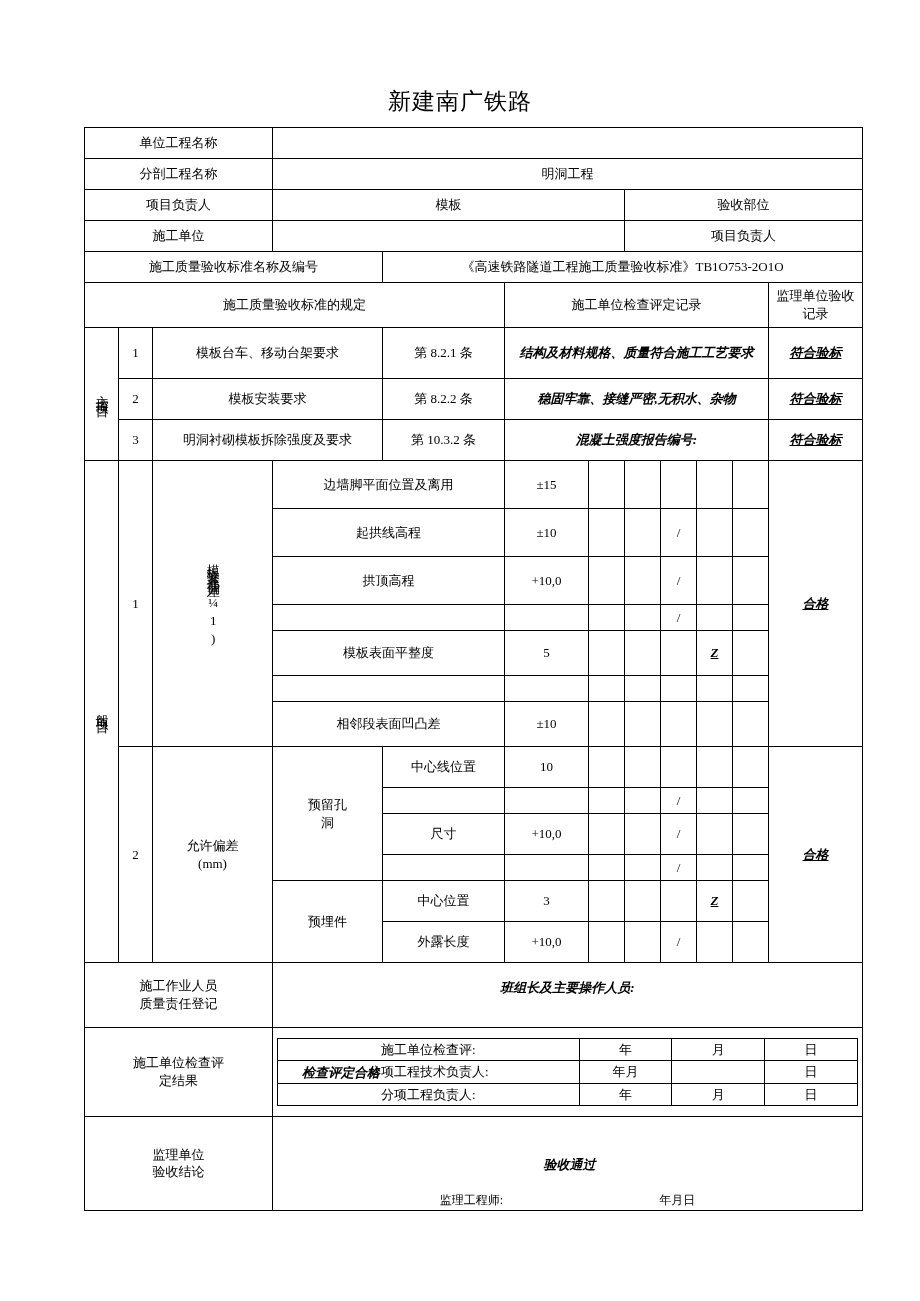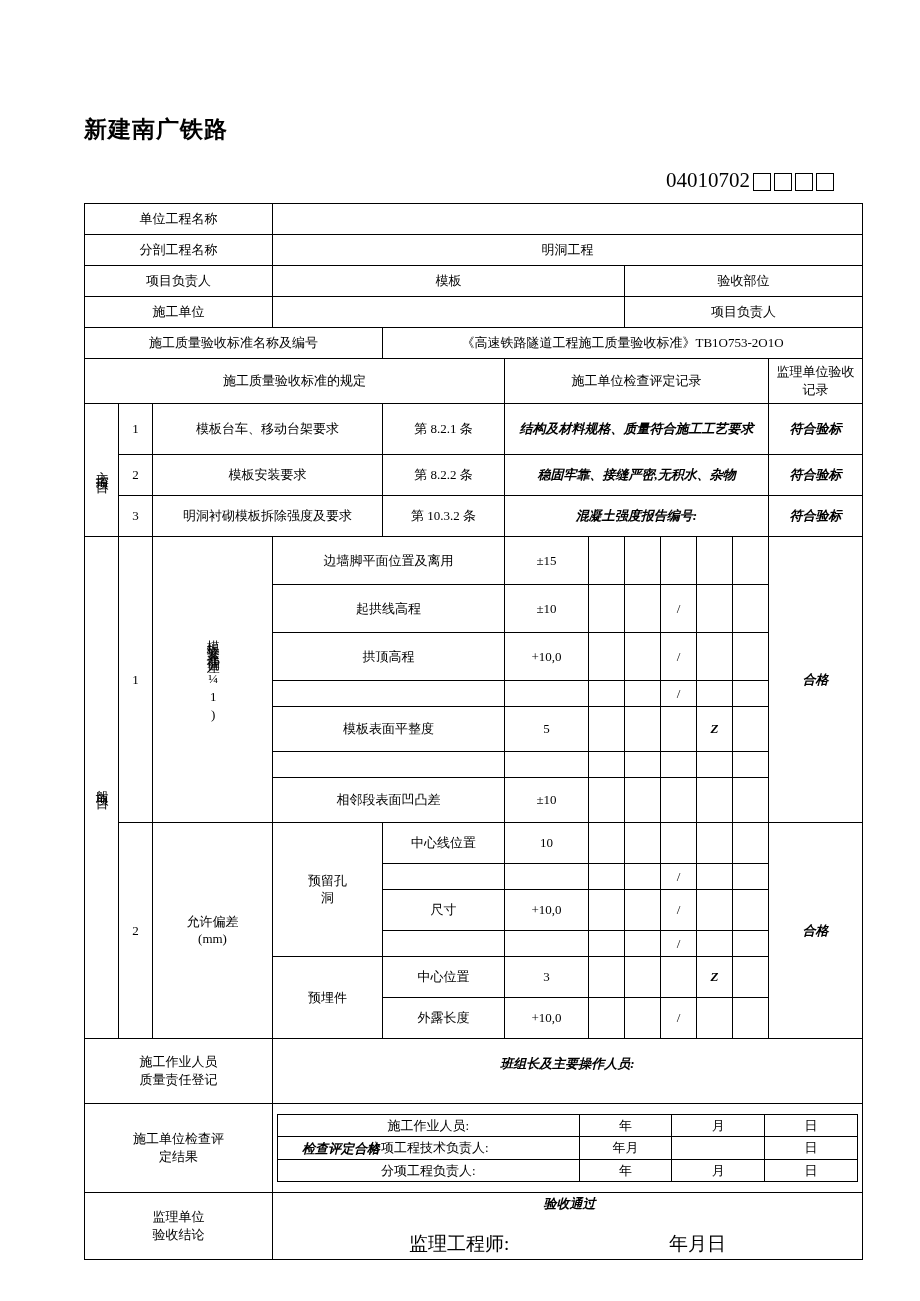--- a/index.html
+++ b/index.html
@@ -15,24 +15,24 @@
     position: relative;
   }
   .page {
     width: 920px;
     height: 1301px;
     position: relative;
     box-sizing: border-box;
     padding: 0 84px;
   }
   .title-1 {
-    text-align: left;
+    text-align: center;
     font-size: 23px;
-    font-weight: bold;
-    margin-top: 114px;
+    font-weight: normal;
+    margin-top: 86px;
     letter-spacing: 1px;
   }
   .title-2 {
     text-align: center;
     font-size: 29px;
     font-weight: bold;
     margin-top: 12px;
     letter-spacing: 1px;
   }
   .code-row {
@@ -80,20 +80,21 @@
     font-style: italic;
     font-weight: bold;
     font-family: "Liberation Serif", "DejaVu Serif", serif;
     text-align: center;
     padding-left: 4px;
   }
   .hand-c {
     font-style: italic;
     font-weight: bold;
     text-align: center;
+    text-decoration: underline;
   }
   .vert {
     writing-mode: vertical-rl;
     text-orientation: upright;
     letter-spacing: 4px;
     display: inline-block;
     line-height: 1.1;
   }
   .sig-table {
     width: 100%;
@@ -116,23 +117,20 @@
   .inner-blank { height: 21px; }
   .smallnote { font-size: 12px; line-height: 1.2; }
 </style>
 </head>
 <body>
 
 <div class="page">
 
   <div class="title-1">新建南广铁路</div>
 
-  <div class="code-row">
-    <span class="code-num">04010702</span><span class="boxes"><span class="cbox"></span><span class="cbox"></span><span class="cbox"></span><span class="cbox"></span></span>
-  </div>
 
   <table class="main">
     <colgroup>
       <col style="width:34px">
       <col style="width:34px">
       <col style="width:120px">
       <col style="width:110px">
       <col style="width:122px">
       <col style="width:84px">
       <col style="width:36px">
@@ -365,21 +363,21 @@
       <td colspan="3" class="tall2">
         <div>施工单位检查评</div>
         <div>定结果</div>
       </td>
       <td colspan="9" class="pad-cell" style="vertical-align:middle">
         <div style="position:relative;">
           <div class="hand" style="position:absolute;left:0;top:26px;width:120px;">检查评定合格</div>
           <table class="sig-table">
             <tbody>
                   <tr>
-              <td class="sig-label">施工作业人员:</td>
+              <td class="sig-label">施工单位检查评:</td>
               <td class="sig-d1">年</td>
               <td class="sig-d2">月</td>
               <td class="sig-d3">日</td>
             </tr>
             <tr>
               <td class="sig-label">分项工程技术负责人:</td>
               <td class="sig-d1">年月</td>
               <td class="sig-d2"></td>
               <td class="sig-d3">日</td>
             </tr>
@@ -394,22 +392,22 @@
         </div>
       </td>
     </tr>
 
     <tr>
       <td colspan="3" class="tall3">
         <div>监理单位</div>
         <div>验收结论</div>
       </td>
       <td colspan="9" class="pad-cell">
-        <div class="hand" style="margin-bottom:18px;">验收通过</div>
-        <div style="text-align:center;font-size:19px;">
+        <div class="hand" style="margin-bottom:18px;margin-top:37px;">验收通过</div>
+        <div style="text-align:center;font-size:12px;">
           <span>监理工程师:</span>
           <span style="display:inline-block;width:150px;"></span>
           <span>年月日</span>
         </div>
       </td>
     </tr>
 
   </tbody>
     </table>
 </div>

